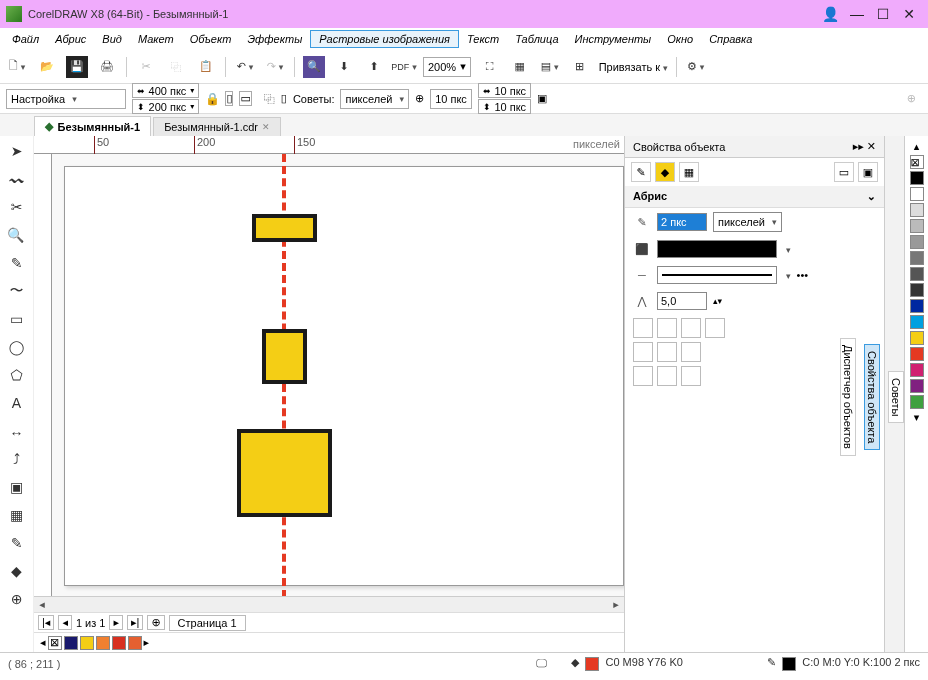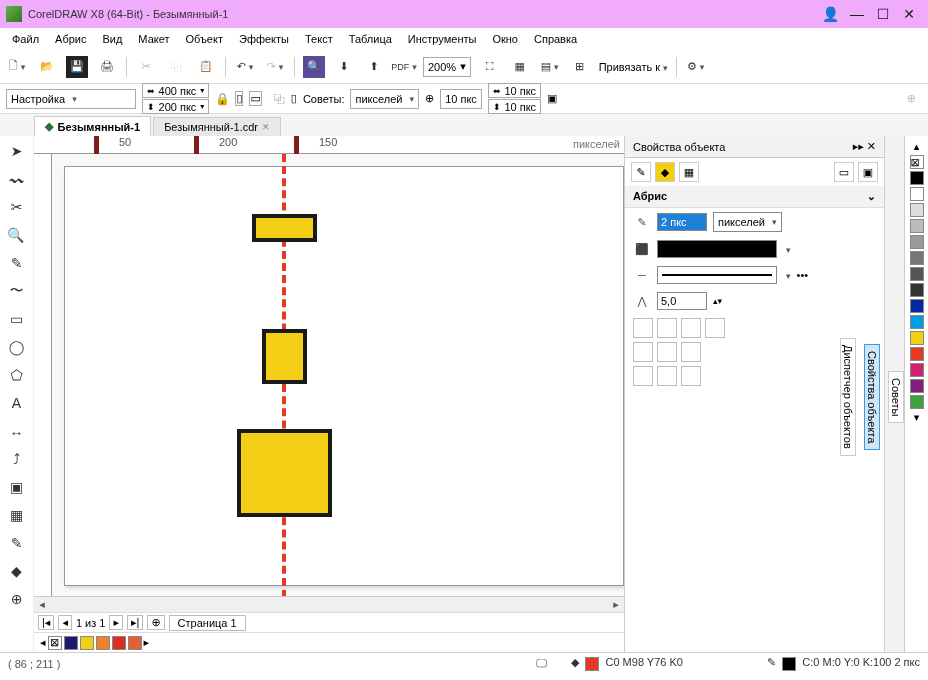--- a/index.html
+++ b/index.html
@@ -1,42 +1,42 @@
 <!DOCTYPE html>
 <html><head>
 <meta charset="utf-8">
 <style>
 * { margin: 0; padding: 0; box-sizing: border-box; font-family: "Segoe UI", Tahoma, sans-serif; font-size: 11px; }
 body { background: #fff; width: 928px; height: 680px; overflow: hidden; position: relative; }
 .titlebar { height: 28px; display: flex; align-items: center; padding: 0 6px; background: #f0abfc; }
 .titlebar .logo { width: 16px; height: 16px; background: linear-gradient(135deg,#6ab04c,#2d7a1e); margin-right: 6px; display:inline-block; }
 .titlebar .title { flex: 1; color: #333; }
 .titlebar .winbtn { width: 26px; text-align: center; font-size: 14px; color: #222; cursor: pointer; }
-.menubar { height: 22px; display: flex; align-items: center; padding: 0 4px; }
+.menubar { height: 22px; display: flex; align-items: center; padding: 0 4px; font-style: italic; }
 .menubar .mi { padding: 2px 8px; cursor: pointer; }
 .menubar .mi.sel { border: 1px solid #3a9be0; background: #e8f3fb; }
 .toolbar1 { height: 34px; display: flex; align-items: center; padding: 0 6px; gap: 8px; border-bottom: 1px solid #ddd; }
 .toolbar1 .tbtn { width: 22px; height: 22px; display:flex; align-items:center; justify-content:center; cursor:pointer; color:#333; }
 .toolbar1 .sep { width: 1px; height: 20px; background: #ccc; }
 .toolbar1 .zoom { border:1px solid #aaa; height:20px; padding:0 4px; display:flex; align-items:center; gap:4px; }
 .toolbar2 { height: 30px; display: flex; align-items: center; padding: 0 6px; gap: 6px; border-bottom: 1px solid #ddd; }
 .toolbar2 .combo { border:1px solid #aaa; height:20px; padding:0 4px; display:flex; align-items:center; gap:4px; background:#fff; }
 .dim-stack{ display:flex; flex-direction:column; gap:1px;}
 .dim-stack .combo{height:15px; font-size:10px;}
 .lock-icon{width:14px; font-size:12px; color:#555;}
 .doc-tabs { height: 22px; display: flex; align-items: flex-end; gap: 2px; padding-left: 34px; background: #f5f5f5;}
 .doc-tabs .tab { padding: 3px 10px; background: #e8e8e8; border:1px solid #ccc; border-bottom:none; cursor:pointer; display:flex; align-items:center; gap:4px;}
 .doc-tabs .tab.active { background: #fff; font-weight:bold;}
 .doc-tabs .tab .x { color:#888; font-size:9px;}
 .main { display: flex; height: 516px; }
 .toolbox { width: 34px; background: #fff; display:flex; flex-direction:column; align-items:center; gap:6px; padding-top:4px; border-right:1px solid #eee;}
 .toolbox .tool { width:22px; height:22px; display:flex; align-items:center; justify-content:center; cursor:pointer; color:#333; font-size:14px;}
 .canvas-area { flex:1; display:flex; flex-direction:column; position:relative; }
 .ruler-h { height:18px; background:#fff; border-bottom:1px solid #999; position:relative; font-size:9px; color:#555;}
-.ruler-h .tick{ position:absolute; top:0; height:18px; border-left:5px solid #7f1d1d; padding-left:20px;}
+.ruler-h .tick{ position:absolute; top:0; height:18px; border-left:1px solid #7f1d1d; padding-left:2px;}
 .ruler-h .unit{ position:absolute; right:4px; top:2px; color:#777;}
 .canvas-wrap { flex:1; display:flex; }
 .ruler-v { width:18px; background:#fff; border-right:1px solid #999; }
 .canvas { flex:1; background:#f8f8f8; position:relative; overflow:hidden;}
 .page { position:absolute; left:12px; top:12px; width:560px; height:420px; background:#fff; border:1px solid #999; box-shadow:2px 2px 4px rgba(0,0,0,.15);}
 .guide { position:absolute; left:230px; top:0; height:444px; border-left:4px dashed #e53922; }
 .rect { position:absolute; background:#f4ce15; border:4px solid #1a1a1a; }
 .r1 { left:200px; top:60px; width:65px; height:28px;}
 .r2 { left:210px; top:175px; width:45px; height:55px;}
 .r3 { left:185px; top:275px; width:95px; height:88px;}
@@ -84,20 +84,21 @@
   <span class="winbtn">✕</span>
 </div>
 
 <div class="menubar">
   <span class="mi">Файл</span>
   <span class="mi">Абрис</span>
   <span class="mi">Вид</span>
   <span class="mi">Макет</span>
   <span class="mi">Объект</span>
   <span class="mi">Эффекты</span>
+  <span class="mi sel">Растровые изображения</span>
   <span class="mi">Текст</span>
   <span class="mi">Таблица</span>
   <span class="mi">Инструменты</span>
   <span class="mi">Окно</span>
   <span class="mi">Справка</span>
 </div>
 
 <div class="toolbar1">
   <span class="tbtn dd">🗋</span>
   <span class="tbtn">📂</span>
@@ -122,21 +123,21 @@
   <span class="tbtn">⛶</span>
   <span class="tbtn">▦</span>
   <span class="tbtn dd">▤</span>
   <span class="tbtn">⊞</span>
   <span class="mi dd">Привязать к</span>
   <span class="sep"></span>
   <span class="tbtn dd">⚙</span>
 </div>
 
 <div class="toolbar2">
-  <span class="combo dd" style="width:130px">Настройка</span>
+  <span class="combo dd" style="width:120px">Настройка</span>
   <div class="dim-stack">
     <span class="combo">
         <span style="font-size:9px">⬌</span>
         <span>400 пкс</span>
         <span style="font-size:8px">▾</span>
       </span>
     <span class="combo">
         <span style="font-size:9px">⬍</span>
         <span>200 пкс</span>
         <span style="font-size:8px">▾</span>

